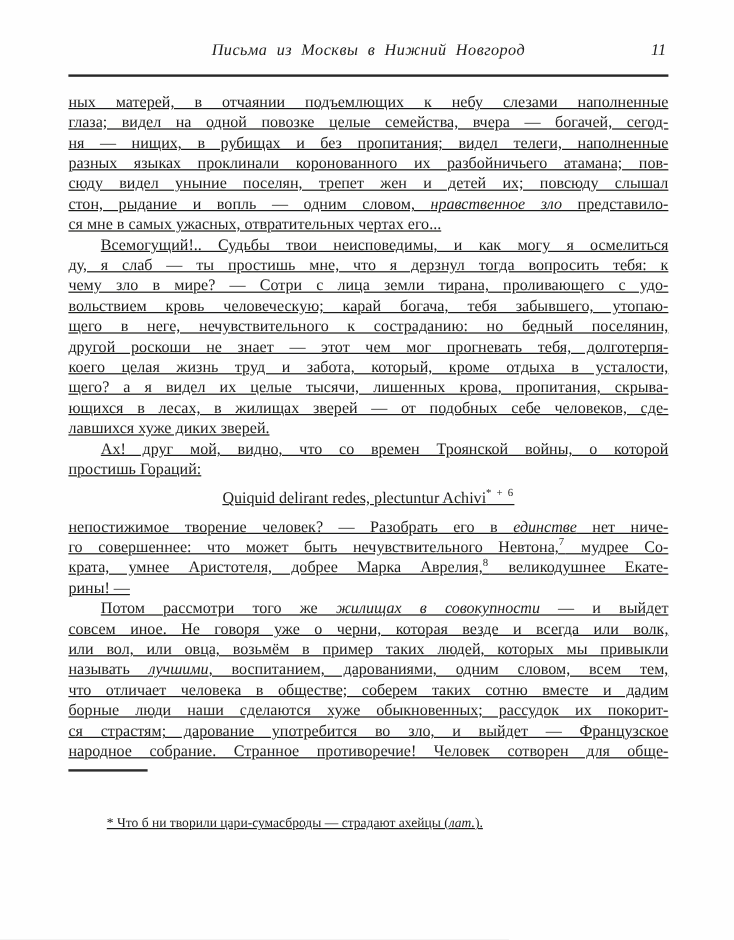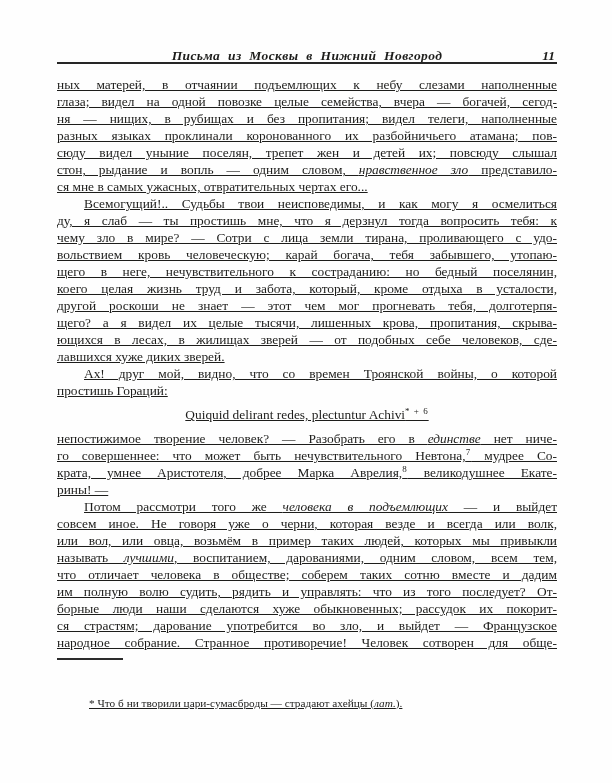--- a/index.html
+++ b/index.html
@@ -6,22 +6,22 @@
   .page{
     position:relative;
     width:612px;height:783px;
     background:#fefefe;
     font-family:"Liberation Serif","DejaVu Serif",serif;
     color:#1d1d1b;
     overflow:hidden;
     margin:0 auto;
   }
   .running-header{
-    position:absolute;top:48px;left:57px;width:500px;height:16px;
-    font-style:italic;font-size:13.5px;font-weight:bold;
+    position:absolute;top:34px;left:57px;width:500px;height:16px;
+    font-style:italic;font-size:13.5px;
   }
   .header-title{
     position:absolute;left:0;right:0;text-align:center;
     letter-spacing:0.4px;word-spacing:4px;
   }
   .page-number{position:absolute;right:2px;top:0;}
   .header-rule{
     position:absolute;top:62px;left:57px;width:500px;height:2px;
     background:#262626;
   }
@@ -70,44 +70,43 @@
         <div class="line"><span>сюду видел уныние поселян, трепет жен и детей их; повсюду слышал</span></div>
         <div class="line"><span>стон, рыдание и вопль — одним словом, </span><i>нравственное зло</i><span> представило-</span></div>
         <div class="line lastline"><span>ся мне в самых ужасных, отвратительных чертах его...</span></div>
       </div>
       <div class="para">
         <div class="line indent"><span>Всемогущий!.. Судьбы твои неисповедимы, и как могу я осмелиться</span></div>
         <div class="line"><span>ду, я слаб — ты простишь мне, что я дерзнул тогда вопросить тебя: к</span></div>
         <div class="line"><span>чему зло в мире? — Сотри с лица земли тирана, проливающего с удо-</span></div>
         <div class="line"><span>вольствием кровь человеческую; карай богача, тебя забывшего, утопаю-</span></div>
         <div class="line"><span>щего в неге, нечувствительного к состраданию: но бедный поселянин,</span></div>
+        <div class="line"><span>другой роскоши не знает — этот чем мог прогневать тебя, долготерпя-</span></div>
         <div class="line"><span>коего целая жизнь труд и забота, который, кроме отдыха в усталости,</span></div>
-        <div class="line"><span>другой роскоши не знает — этот чем мог прогневать тебя, долготерпя-</span></div>
         <div class="line"><span>щего? а я видел их целые тысячи, лишенных крова, пропитания, скрыва-</span></div>
         <div class="line"><span>ющихся в лесах, в жилищах зверей — от подобных себе человеков, сде-</span></div>
         <div class="line lastline"><span>лавшихся хуже диких зверей.</span></div>
       </div>
       <div class="para">
         <div class="line indent"><span>Ах! друг мой, видно, что со времен Троянской войны, о которой</span></div>
         <div class="line lastline"><span>простишь Гораций:</span></div>
       </div>
       <div class="quote"><span>Quiquid delirant redes, plectuntur Achivi</span><sup>* + 6</sup></div>
       <div class="para">
         <div class="line"><span>непостижимое творение человек? — Разобрать его в </span><i>единстве</i><span> нет ниче-</span></div>
         <div class="line"><span>го совершеннее: что может быть нечувствительного Невтона,</span><sup>7</sup><span> мудрее Со-</span></div>
         <div class="line"><span>крата, умнее Аристотеля, добрее Марка Аврелия,</span><sup>8</sup><span> великодушнее Екате-</span></div>
         <div class="line lastline"><span>рины! —</span></div>
       </div>
       <div class="para">
-        <div class="line indent"><span>Потом рассмотри того же </span><i>человека в подъемлющих</i><span> — и выйдет</span></div>
+        <div class="line indent"><span>Потом рассмотри того же </span><i>жилищах в совокупности</i><span> — и выйдет</span></div>
         <div class="line"><span>совсем иное. Не говоря уже о черни, которая везде и всегда или волк,</span></div>
         <div class="line"><span>или вол, или овца, возьмём в пример таких людей, которых мы привыкли</span></div>
         <div class="line"><span>называть </span><i>лучшими</i><span>, воспитанием, дарованиями, одним словом, всем тем,</span></div>
         <div class="line"><span>что отличает человека в обществе; соберем таких сотню вместе и дадим</span></div>
-        <div class="line"><span>им полную волю судить, рядить и управлять: что из того последует? От-</span></div>
         <div class="line"><span>борные люди наши сделаются хуже обыкновенных; рассудок их покорит-</span></div>
         <div class="line"><span>ся страстям; дарование употребится во зло, и выйдет — Французское</span></div>
         <div class="line"><span>народное собрание. Странное противоречие! Человек сотворен для обще-</span></div>
       </div>
       <div class="footnote-rule"></div>
       <div class="footnote"><span>* Что б ни творили цари-сумасброды — страдают ахейцы (</span><i>лат.</i><span>).</span></div>
     </div>
 </div>
 
 </body></html>

